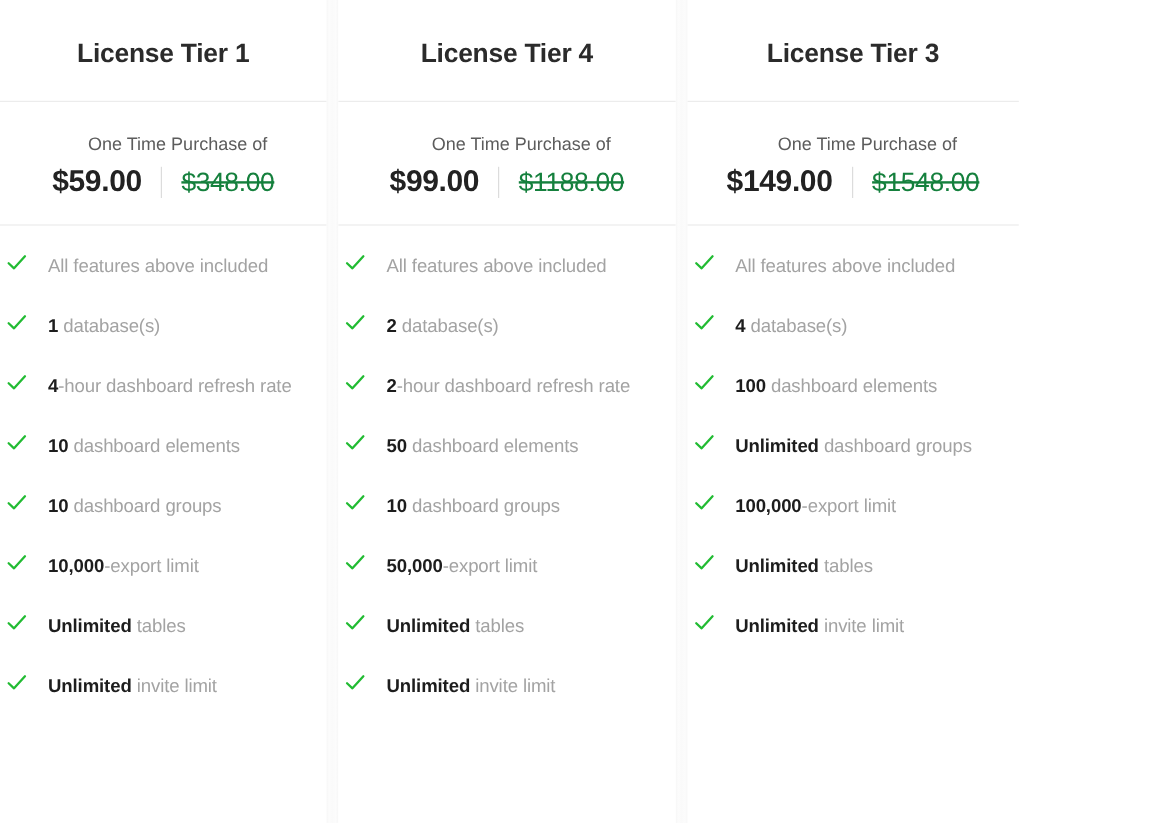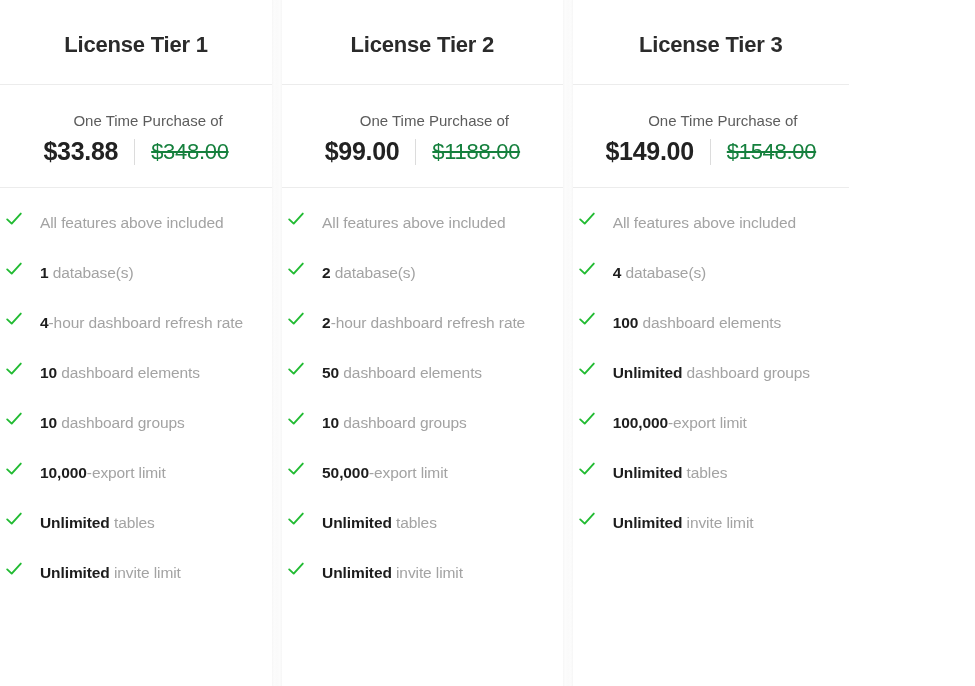--- a/index.html
+++ b/index.html
@@ -14,21 +14,20 @@
     font-family: "Liberation Sans", sans-serif;
     -webkit-font-smoothing: antialiased;
   }
 
   .pricing-table {
     display: flex;
     width: 849px;
     height: 686px;
     position: relative;
     background: #ffffff;
-    justify-content: flex-end;
   }
 
   .tier-column {
     position: relative;
     box-sizing: border-box;
     background: #ffffff;
     height: 686px;
   }
   .tier-column.col-1 { width: 320px; }
   .tier-column.col-2 { width: 330px; }
@@ -138,21 +137,21 @@
 <body>
 
 <div class="pricing-table">
 
   <div class="tier-column col-1">
     <div class="tier-title">License Tier 1</div>
     <div class="rule rule-top"></div>
     <div class="price-block">
       <div class="price-caption">One Time Purchase of</div>
       <div class="price-row">
-        <span class="price-current">$33.88</span>
+        <span class="price-current">$59.00</span>
         <span class="price-divider"></span>
         <span class="price-original">$348.00</span>
       </div>
     </div>
     <div class="rule rule-bottom"></div>
     <ul class="features">
         <li class="feature-item">
           <span class="feature-check"><svg viewBox="0 0 18 18" width="18" height="18" aria-hidden="true">
               <path d="M2.2 9.4 L6.7 13.6 L15.8 3.6" fill="none" stroke="#22bb33" stroke-width="1.9" stroke-linecap="round" stroke-linejoin="round"></path>
             </svg></span>
@@ -199,21 +198,21 @@
               <path d="M2.2 9.4 L6.7 13.6 L15.8 3.6" fill="none" stroke="#22bb33" stroke-width="1.9" stroke-linecap="round" stroke-linejoin="round"></path>
             </svg></span>
           <span class="feature-text"><span class="feature-strong">Unlimited</span> invite limit</span>
         </li>
       </ul>
   </div>
 
   <div class="gutter"></div>
 
   <div class="tier-column col-2">
-    <div class="tier-title">License Tier 2</div>
+    <div class="tier-title">License Tier 4</div>
     <div class="rule rule-top"></div>
     <div class="price-block">
       <div class="price-caption">One Time Purchase of</div>
       <div class="price-row">
         <span class="price-current">$99.00</span>
         <span class="price-divider"></span>
         <span class="price-original">$1188.00</span>
       </div>
     </div>
     <div class="rule rule-bottom"></div>

